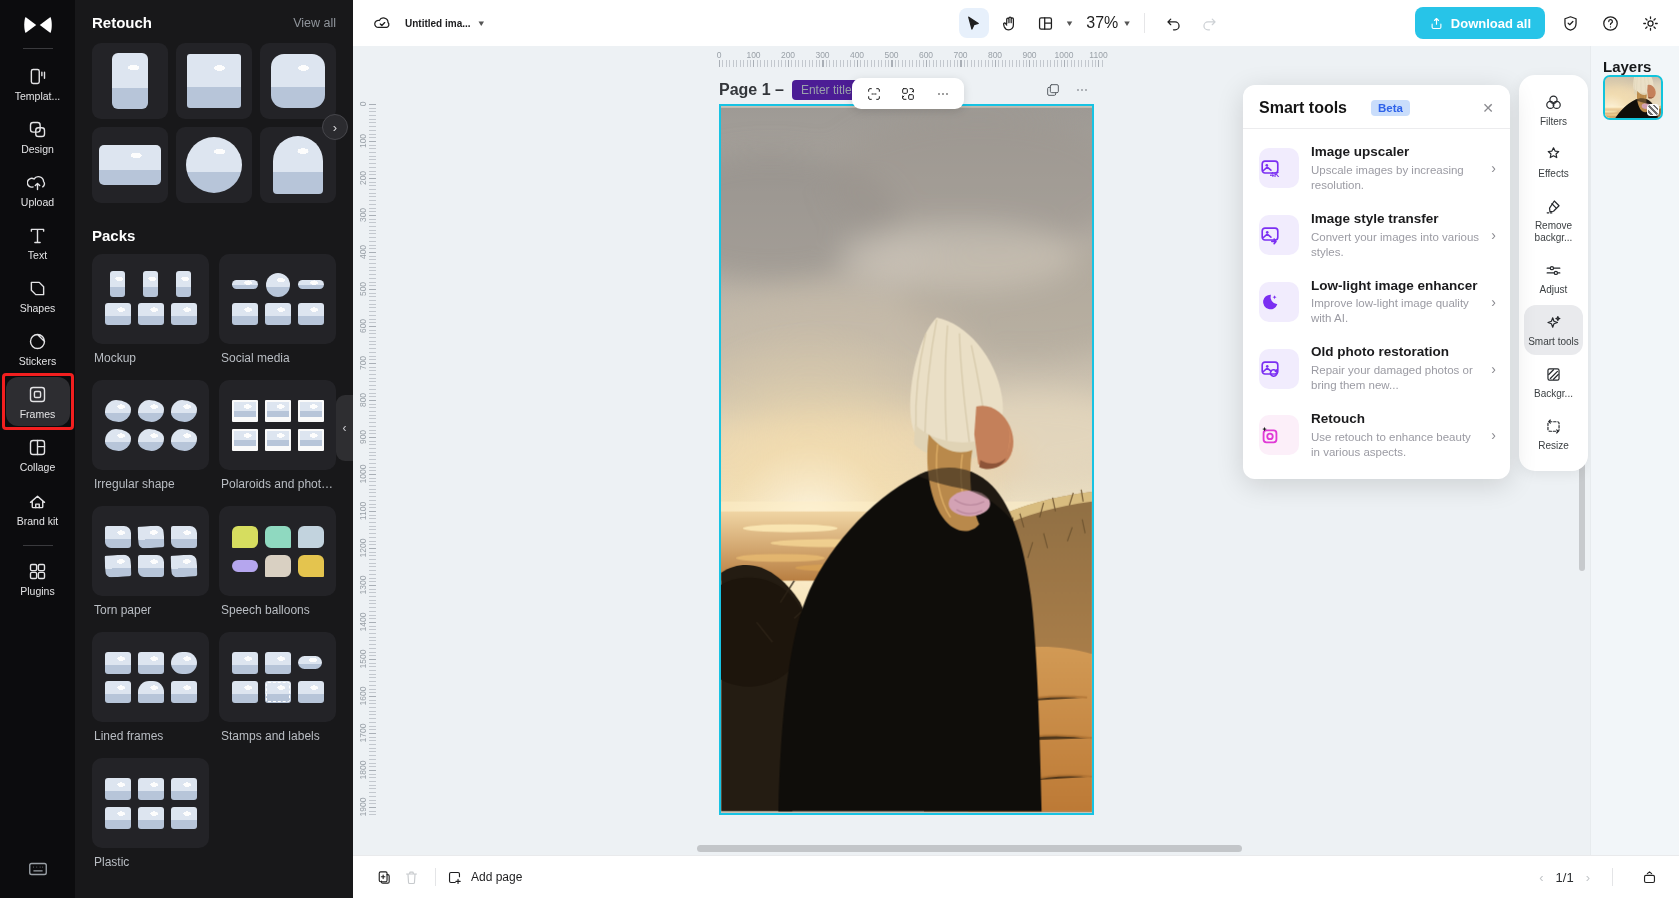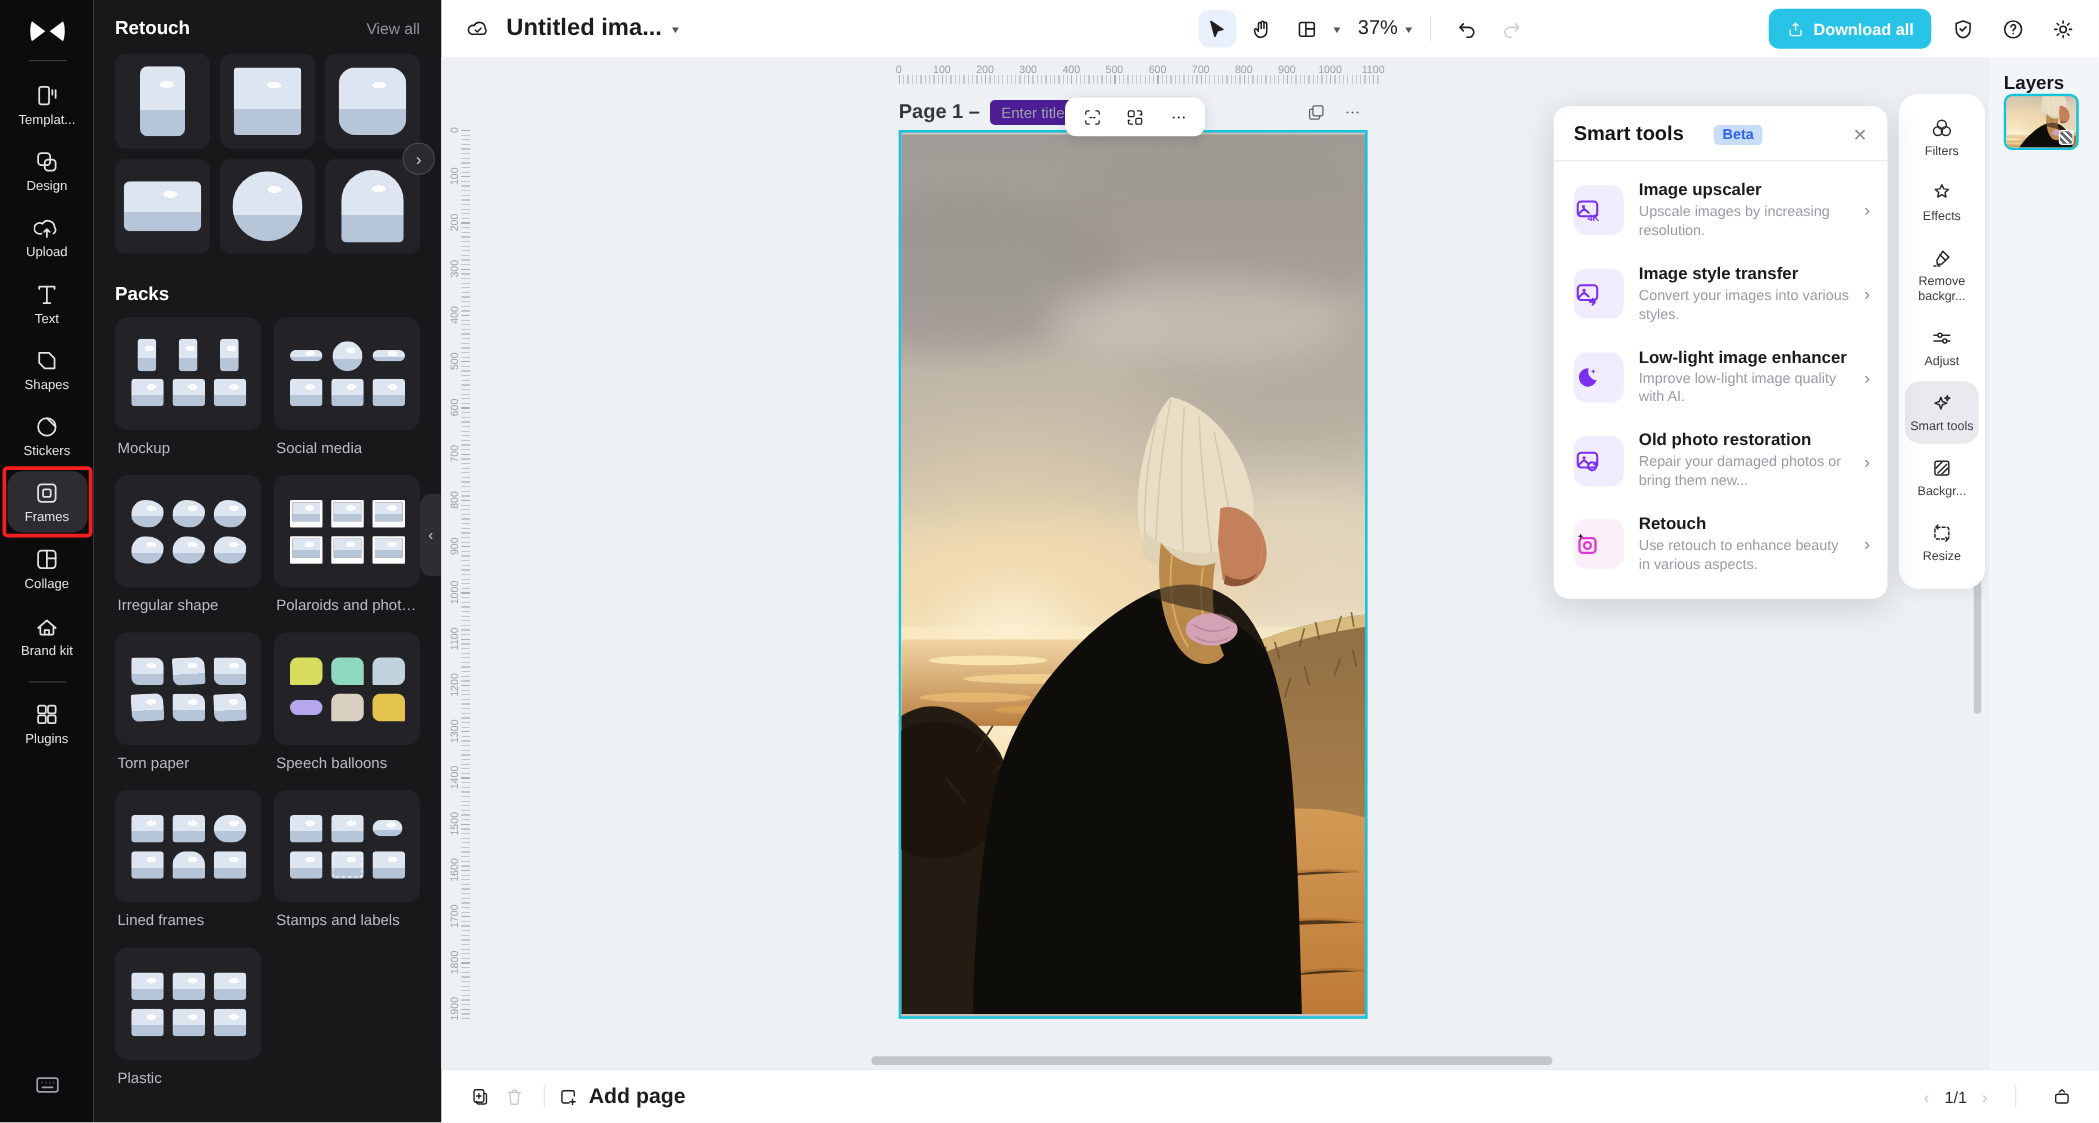--- a/index.html
+++ b/index.html
@@ -61,21 +61,21 @@
   .pk-layout .pm:nth-child(3),.pk-layout .pm:nth-child(6){border-radius:10px}
   .pk-layout .pm:nth-child(2),.pk-layout .pm:nth-child(5){border-radius:8px 8px 2px 2px}
   .collapse-handle{position:absolute;right:0;top:395px;width:17px;height:66px;background:#2e2e31;border-radius:9px 0 0 9px;display:flex;align-items:center;justify-content:center;color:#c9c9cd;font-size:12px;cursor:pointer;z-index:4}
 
   
   .right-area{flex:1;display:flex;flex-direction:column;min-width:0}
 
   
   .toolbar{height:46px;background:#fff;display:flex;align-items:center;padding:0 14px;flex:0 0 46px}
   .tb-left{display:flex;align-items:center;gap:8px}
-  .tb-title{font-size:19px;font-weight:bold;color:#1c1c1e}
+  .tb-title{font-size:10px;font-weight:bold;color:#1c1c1e}
   .tb-icon{width:30px;height:30px;display:flex;align-items:center;justify-content:center;border-radius:8px;cursor:pointer}
   .tb-icon svg{width:19px;height:19px;stroke:#1f1f1f;fill:none;stroke-width:1.6;stroke-linecap:round;stroke-linejoin:round}
   .tb-icon.selected{background:#e7f0fb}
   .tb-icon.disabled svg{stroke:#cdd1d5}
   .chev{font-size:11px;color:#555;transform:scaleY(.8)}
   .tb-center{display:flex;align-items:center;gap:6px;margin-left:auto}
   .zoom-label{font-size:16px;color:#1f1f1f}
   .tb-sep{width:1px;height:20px;background:#e6e6e8;margin:0 8px}
   .tb-right{display:flex;align-items:center;gap:10px;margin-left:190px}
   .download-btn{height:32px;background:#27c4e8;color:#fff;font-size:13px;font-weight:bold;border:none;border-radius:8px;padding:0 14px;display:flex;align-items:center;gap:7px;cursor:pointer}
@@ -142,21 +142,21 @@
   .layer-badge{position:absolute;right:2px;bottom:2px;width:12px;height:12px;border-radius:3px;background:repeating-linear-gradient(45deg,#f5f5f5 0 2px,#6e6e6e 2px 4px);border:1.5px solid #fdfdfd}
 
   
   .bottom-bar{height:43px;background:#fff;border-top:1px solid #e9eaec;display:flex;align-items:center;padding:0 16px;flex:0 0 43px}
   .bb-icon{width:28px;height:28px;display:flex;align-items:center;justify-content:center;border-radius:6px;cursor:pointer}
   .bb-icon svg{width:17px;height:17px;stroke:#222;fill:none;stroke-width:1.6;stroke-linecap:round;stroke-linejoin:round}
   .bb-icon.disabled svg{stroke:#c7cacd}
   .bb-sep{width:1px;height:18px;background:#e4e5e7;margin:0 10px}
   .add-page{display:flex;align-items:center;gap:8px;cursor:pointer}
   .add-page svg{width:17px;height:17px;stroke:#1d1d1f;fill:none;stroke-width:1.6;stroke-linecap:round;stroke-linejoin:round}
-  .add-page-label{font-size:17px;font-weight:bold;color:#1d1d1f}
+  .add-page-label{font-size:12px;font-weight:normal;color:#1d1d1f}
   .bb-right{margin-left:auto;display:flex;align-items:center;gap:12px}
   .pager-chev{color:#c3c6c9;font-size:13px;cursor:default}
   .pager{font-size:13px;color:#2c2e31}
 </style>
 </head>
 <body>
 
 <svg width="0" height="0" style="position:absolute">
   <defs>
     <linearGradient id="skyG" x1="0" y1="0" x2="0" y2="1">

